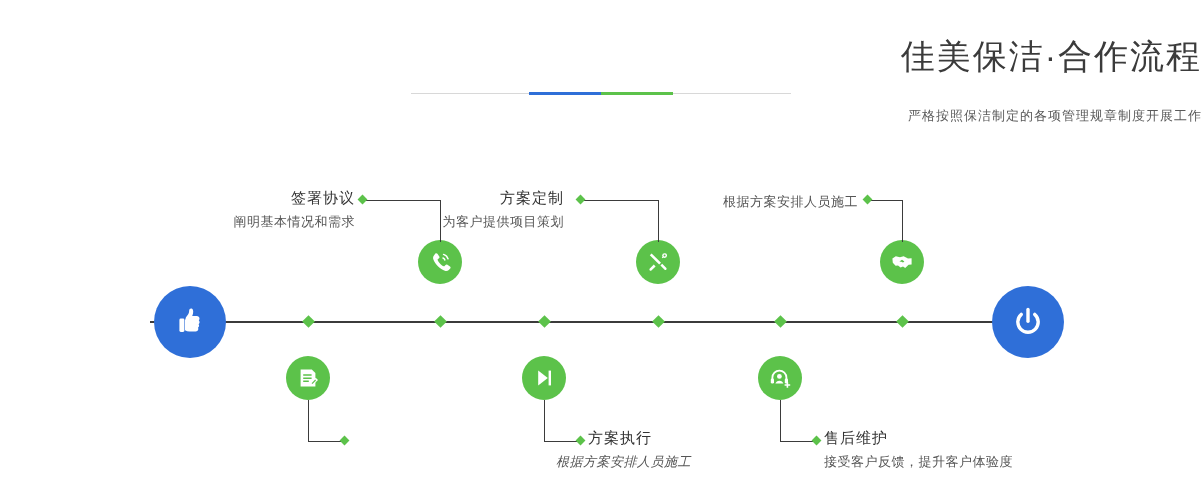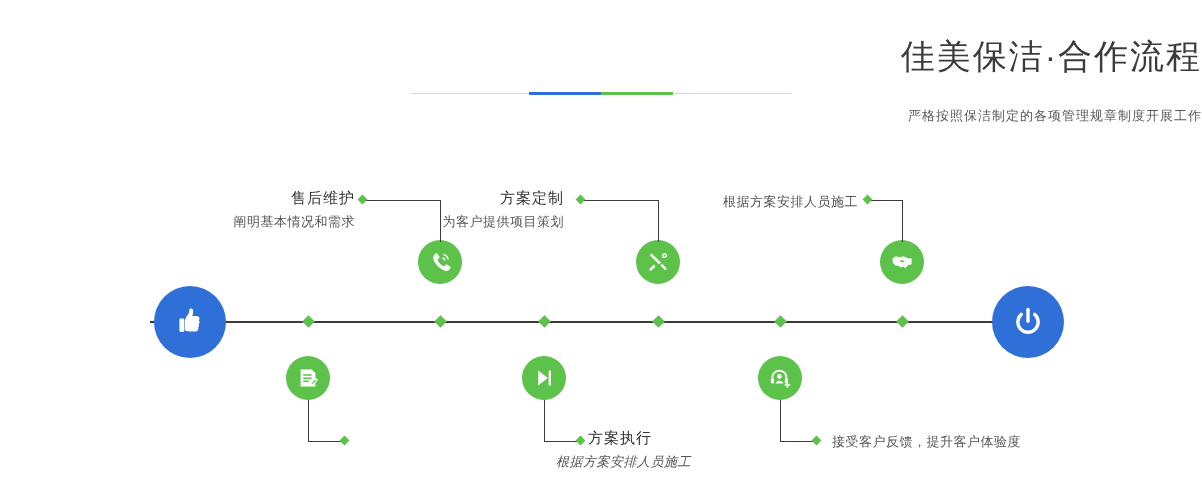--- a/index.html
+++ b/index.html
@@ -192,21 +192,21 @@
         <path d="M15.6 4.4a6.6 6.6 0 0 1 4.4 4.3" fill="none" stroke="#ffffff" stroke-width="1.5" stroke-linecap="round"></path>
         <path d="M15 8a3.3 3.3 0 0 1 1.9 1.9" fill="none" stroke="#ffffff" stroke-width="1.5" stroke-linecap="round"></path>
       </svg>
     </span>
   </div>
   <div class="dot" style="left:436px; top:317px;"></div>
   <div class="connector conn-v" style="left:440px; top:200px; height:42px;"></div>
   <div class="connector conn-h" style="left:363px; top:200px; width:78px;"></div>
   <div class="tick" style="left:359px; top:196px;"></div>
   <div class="label right-align" style="left:133px; top:188px; width:222px;">
-    <div class="lab-title">售后维护</div>
+    <div class="lab-title">签署协议</div>
     <div class="lab-desc">阐明基本情况和需求</div>
   </div>
 
   <div class="node" style="left:286px; top:356px;">
     <span>
       <svg width="24" height="24" viewBox="0 0 24 24" aria-hidden="true">
         <path fill="#ffffff" d="M4.6 3.4h11.2l3.6 3.6v13.6H4.6z"></path>
         <path fill="#5cc24a" d="M7.2 8.2h8.4v1.5H7.2zM7.2 11.4h8.4v1.5H7.2zM7.2 14.6h5.6v1.5H7.2z"></path>
         <path fill="#ffffff" d="M14.6 16.8l5.1-5.1 2.3 2.3-5.1 5.1-2.7.4z"></path>
         <path fill="#5cc24a" d="M15.6 17.2l3.6-3.6.8.8-3.6 3.6z"></path>
@@ -282,16 +282,17 @@
         <path fill="#ffffff" d="M7.4 17.6a4.2 4.2 0 0 1 8 0z"></path>
         <path fill="#ffffff" d="M18.6 16.2h1.6v2h2v1.6h-2v2h-1.6v-2h-2v-1.6h2z"></path>
       </svg>
     </span>
   </div>
   <div class="dot" style="left:776px; top:317px;"></div>
   <div class="connector conn-v" style="left:780px; top:400px; height:42px;"></div>
   <div class="connector conn-h" style="left:780px; top:441px; width:36px;"></div>
   <div class="tick" style="left:813px; top:437px;"></div>
   <div class="label left-align" style="left:824px; top:428px; width:260px;">
-    <div class="lab-desc" style="margin-left:8px;">接受客户反馈，提升客户体验度</div>
+    <div class="lab-title">售后维护</div>
+    <div class="lab-desc" style="">接受客户反馈，提升客户体验度</div>
   </div>
 
 </div>
 
 </body></html>

